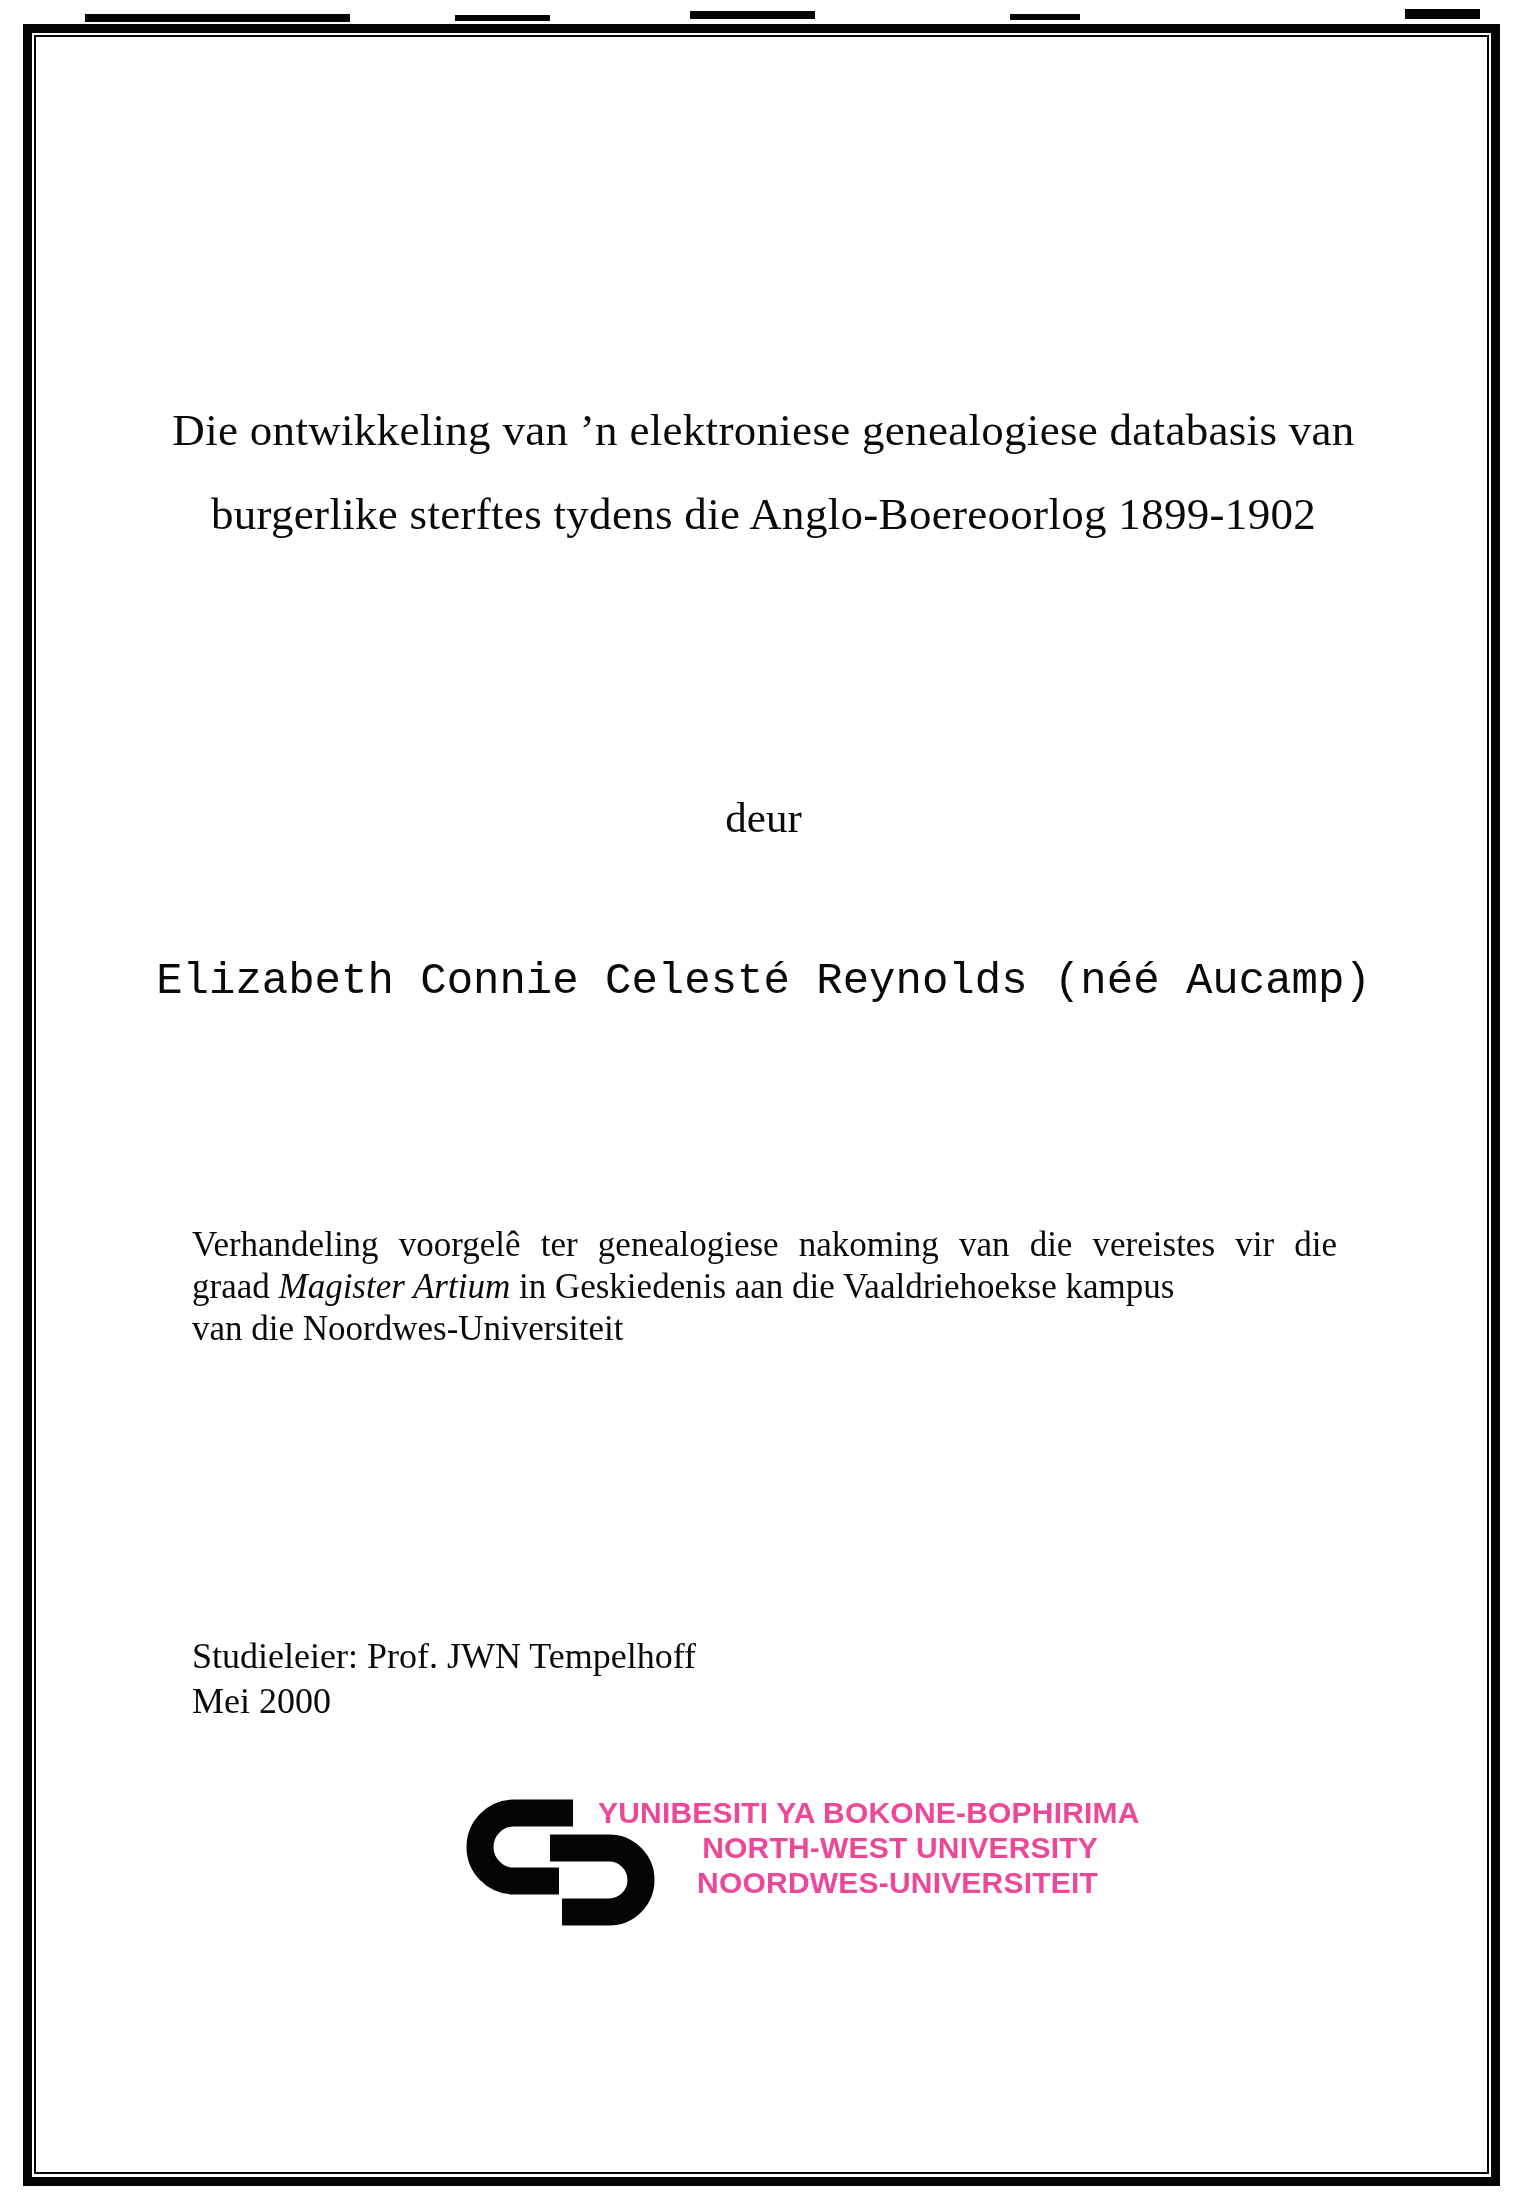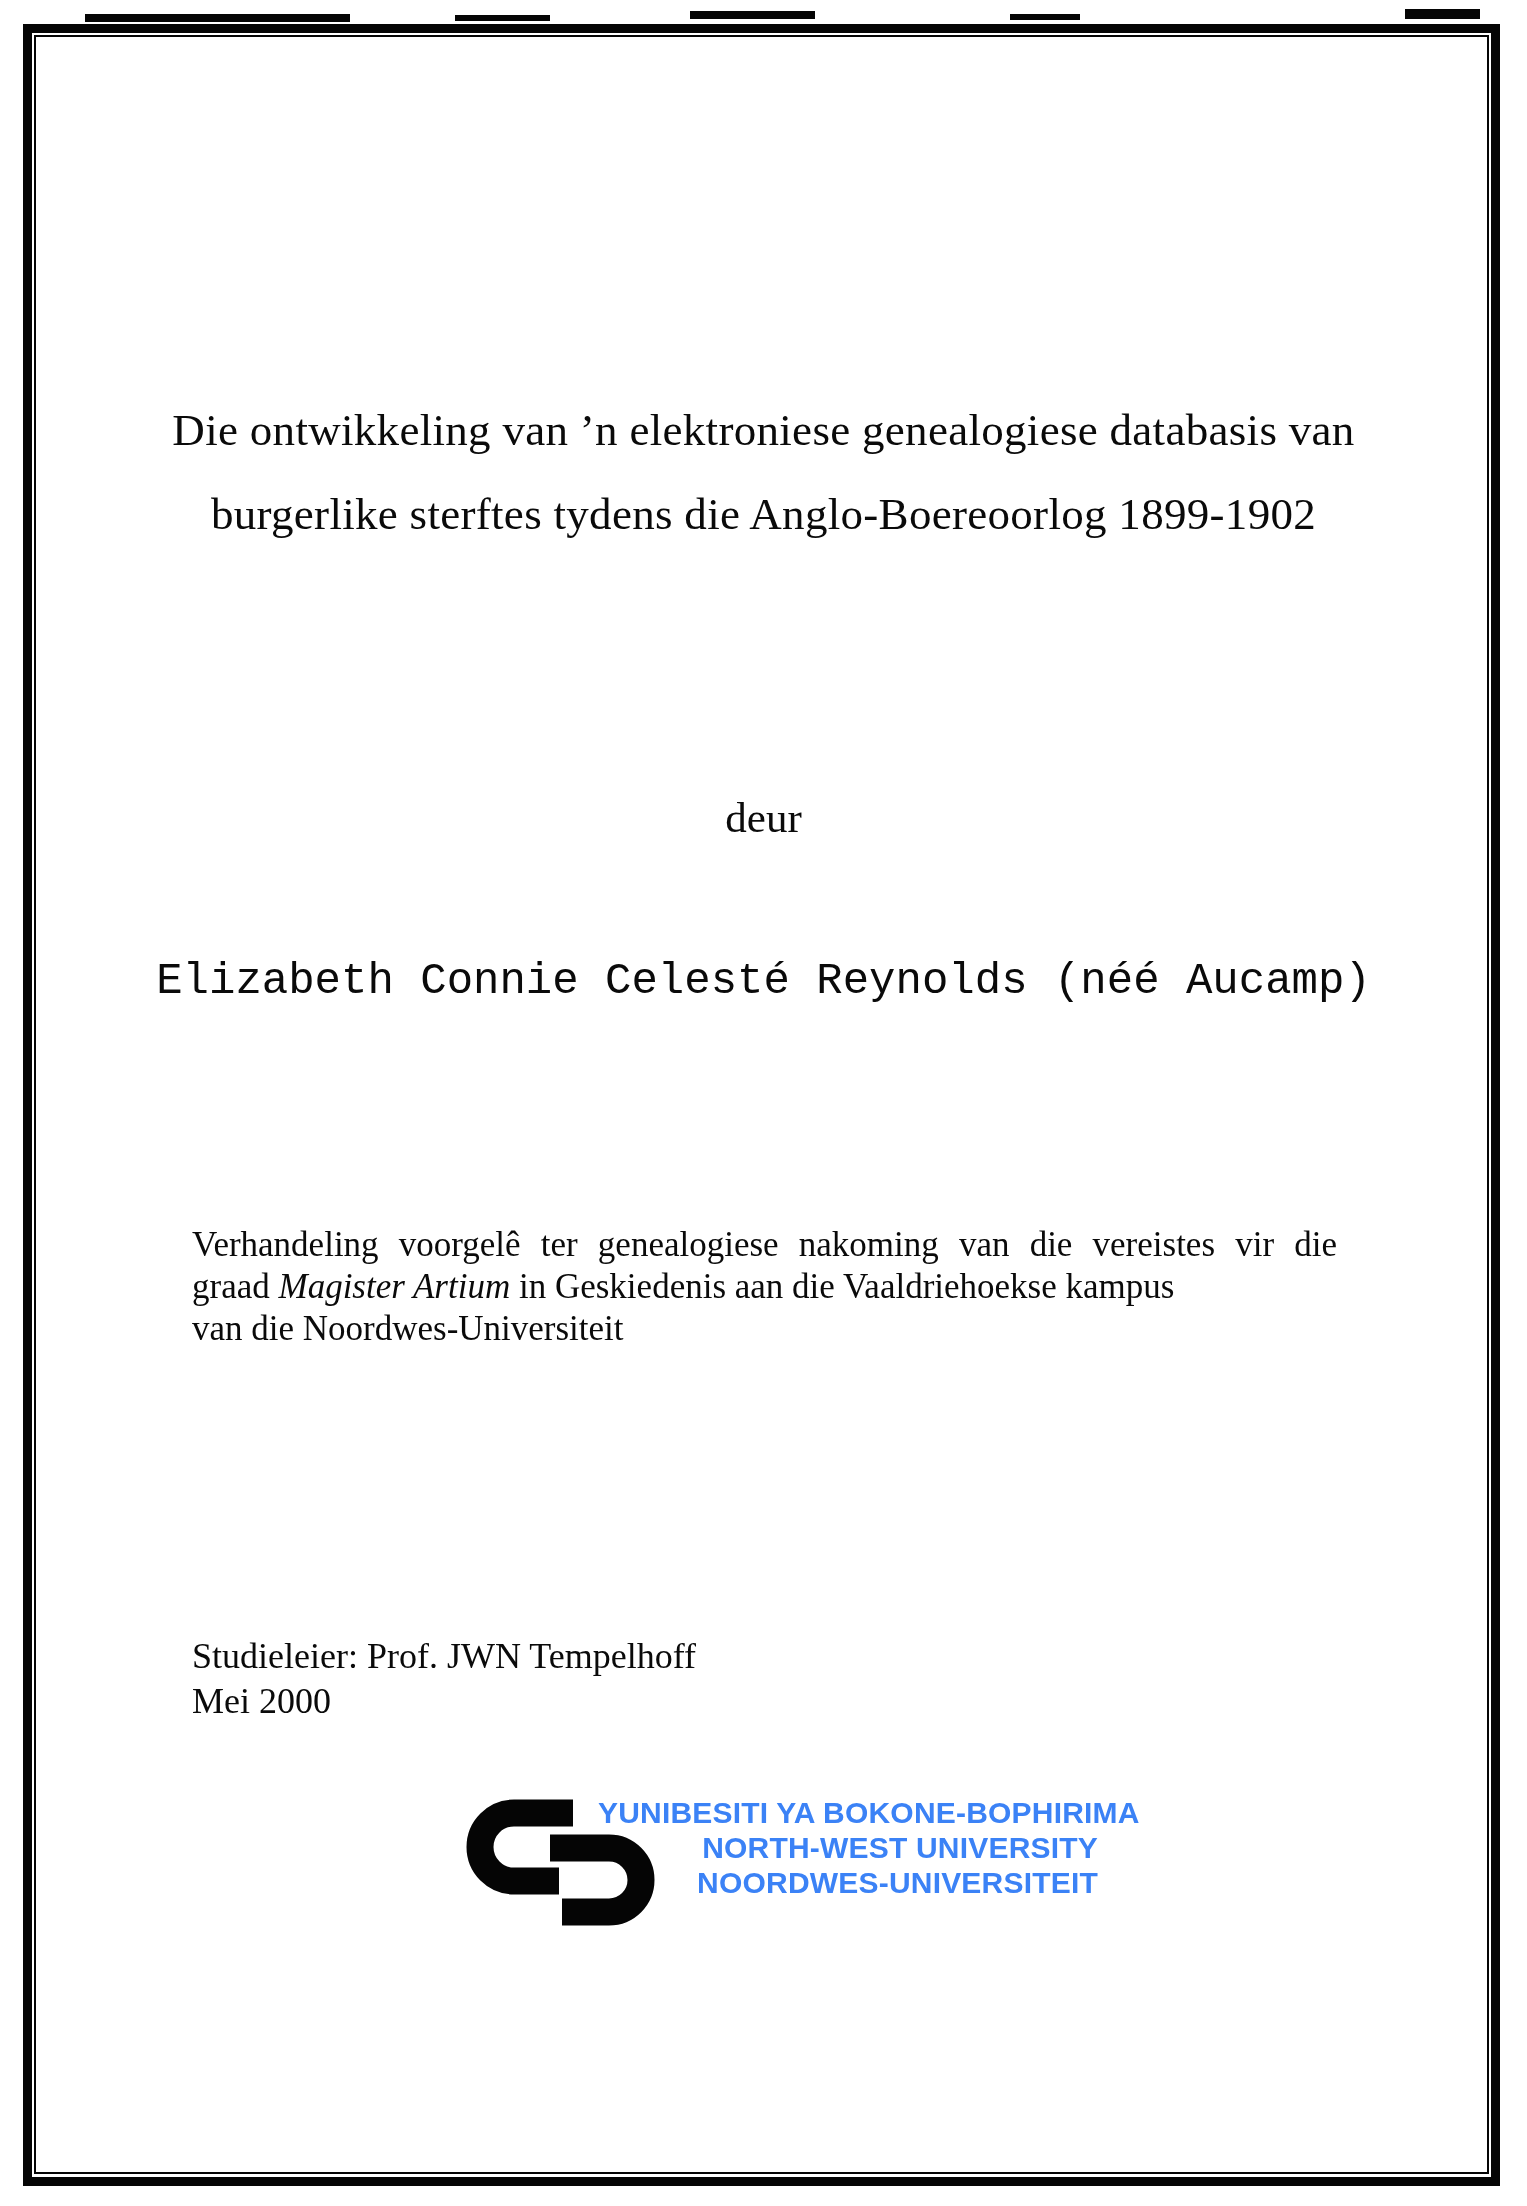--- a/index.html
+++ b/index.html
@@ -69,21 +69,21 @@
 
   .logo-mark { left: 466px; top: 1796px; }
   .logo-text {
     left: 598px; top: 1795px; width: 500px;
     text-align: right;
     font-family: "Liberation Sans", sans-serif;
     font-weight: bold;
     font-size: 30px;
     line-height: 35px;
     letter-spacing: 0.2px;
-    color: #3b82f6;
+    color: #ec4899;
     white-space: nowrap;
   }
 </style>
 </head>
 <body>
 
 <div class="page">
 
   <div class="abs artifact" style="left:85px;  top:14px; width:265px; height:8px;"></div>
   <div class="abs artifact" style="left:455px; top:15px; width:95px;  height:6px;"></div>

